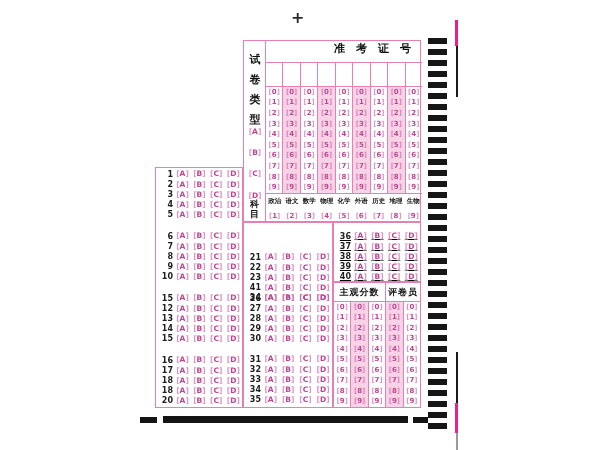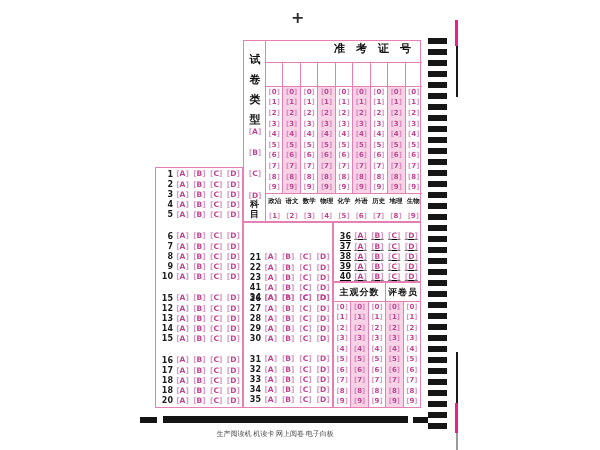--- a/index.html
+++ b/index.html
@@ -691,21 +691,20 @@
           <span class="bub digb"><span class="bk">[</span>8<span class="bk">]</span></span>
           <span class="bub digb"><span class="bk">[</span>9<span class="bk">]</span></span>
         </div>
       </div>
   </div>
 
   <div class="botbar" style="left:140px;top:417px;width:17px;height:6px;"></div>
   <div class="botbar" style="left:163px;top:416px;width:245px;height:7px;"></div>
   <div class="botbar" style="left:413px;top:417px;width:15px;height:6px;"></div>
 
-  <div class="footer">生产阅读机 机读卡  网上阅卷  电子白板</div>
 
   <div class="edgeline" style="left:454.5px;top:20px;width:3.5px;height:26px;background:#ec1e8a;"></div>
   <div class="edgeline" style="left:455.5px;top:46px;width:2px;height:51px;background:#1a1a1a;"></div>
   <div class="edgeline" style="left:455.5px;top:352px;width:2px;height:51px;background:#1a1a1a;"></div>
   <div class="edgeline" style="left:454.5px;top:403px;width:3.5px;height:30px;background:#ec1e8a;"></div>
   <div class="edgeline" style="left:456px;top:433px;width:1.5px;height:17px;background:#9a9a9a;"></div>
 
   <div id="tmarks">
       <div class="tmark" style="top: 38px;"></div>
       <div class="tmark" style="top: 49px;"></div>

